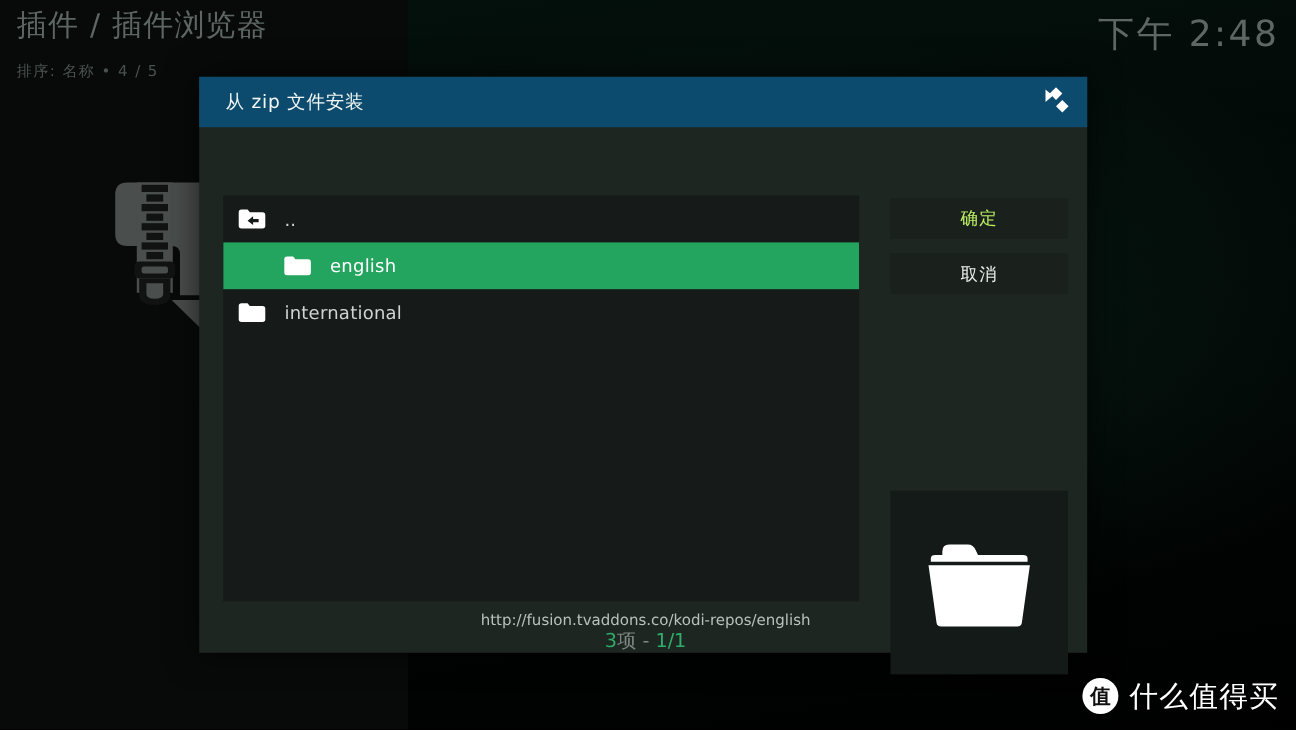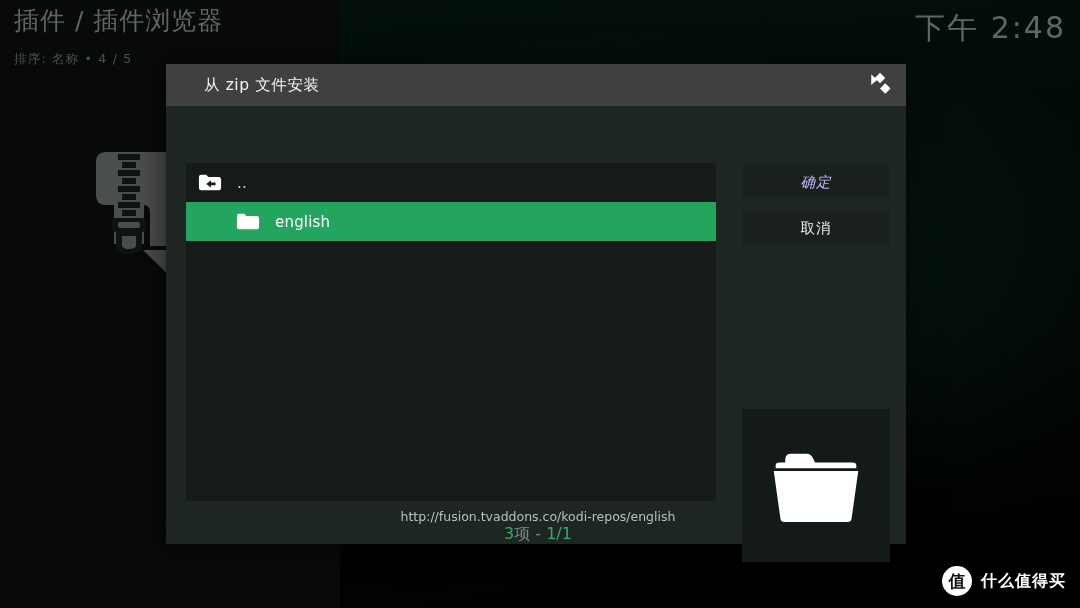--- a/index.html
+++ b/index.html
@@ -91,25 +91,25 @@
     top: 64px;
     width: 740px;
     height: 480px;
     background: #1e2621;
     z-index: 5;
     box-shadow: 0 0 28px rgba(0,0,0,0.6);
   }
   .dialog-titlebar {
     position: relative;
     height: 42px;
-    background: #404040;
+    background: #0c4a6e;
     display: flex;
     align-items: center;
     justify-content: space-between;
-    padding: 0 12px 0 38px;
+    padding: 0 12px 0 22px;
     box-sizing: border-box;
   }
   .dialog-title {
     font-size: 15.5px;
     color: #f2f7f4;
     letter-spacing: 0.6px;
     white-space: nowrap;
   }
   .kodi-logo {
     width: 28px;
@@ -166,21 +166,21 @@
     width: 148px;
     height: 34px;
     background: #1a211d;
     display: flex;
     align-items: center;
     justify-content: center;
     font-size: 14.5px;
     letter-spacing: 1px;
     box-sizing: border-box;
   }
-  .btn-ok { top: 59px; color: #c4b5fd; font-style: italic; }
+  .btn-ok { top: 59px; color: #bef264; }
   .btn-cancel { top: 105px; color: #edf2ef; }
 
   
   .thumb {
     position: absolute;
     left: 576px;
     top: 303px;
     width: 148px;
     height: 153px;
     background: #141a18;
@@ -228,24 +228,24 @@
     border-radius: 50%;
     background: #ffffff;
     color: #111;
     display: flex;
     align-items: center;
     justify-content: center;
     font-size: 17px;
     font-weight: bold;
   }
   .wm-text {
-    font-size: 16px;
+    font-size: 24px;
     color: #ffffff;
     letter-spacing: 1px;
-    font-weight: bold;
+    font-weight: normal;
     white-space: nowrap;
   }
 </style>
 </head>
 <body>
 
 <div id="screen">
 
   <div class="bg-left"></div>
   <div class="bg-right"></div>
@@ -306,20 +306,28 @@
 
         <div class="list-row selected">
           <span class="row-icon">
             <svg viewBox="0 0 26 20" width="24" height="19">
               <path d="M1 4 Q1 1.5 3.5 1.5 L9 1.5 L11 4 L22.5 4 Q25 4 25 6.5 L25 16 Q25 18.5 22.5 18.5 L3.5 18.5 Q1 18.5 1 16 Z" fill="#ffffff"></path>
             </svg>
           </span>
           <span class="row-label">english</span>
         </div>
 
+        <div class="list-row">
+          <span class="row-icon">
+            <svg viewBox="0 0 26 20" width="24" height="19">
+              <path d="M1 4 Q1 1.5 3.5 1.5 L9 1.5 L11 4 L22.5 4 Q25 4 25 6.5 L25 16 Q25 18.5 22.5 18.5 L3.5 18.5 Q1 18.5 1 16 Z" fill="#ffffff"></path>
+            </svg>
+          </span>
+          <span class="row-label">international</span>
+        </div>
 
 
       </div>
 
       <div class="btn btn-ok">
         <span>确定</span>
       </div>
       <div class="btn btn-cancel">
         <span>取消</span>
       </div>

